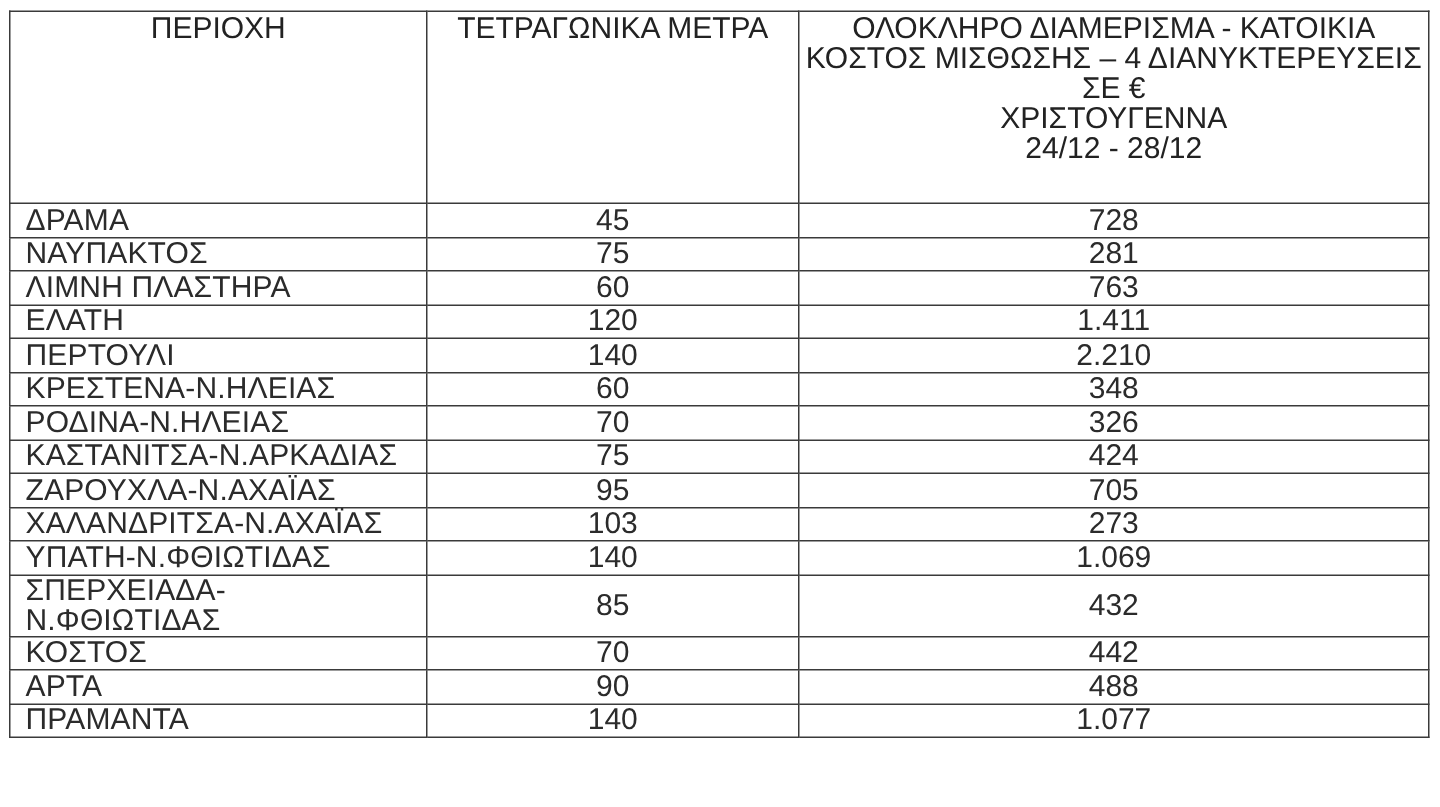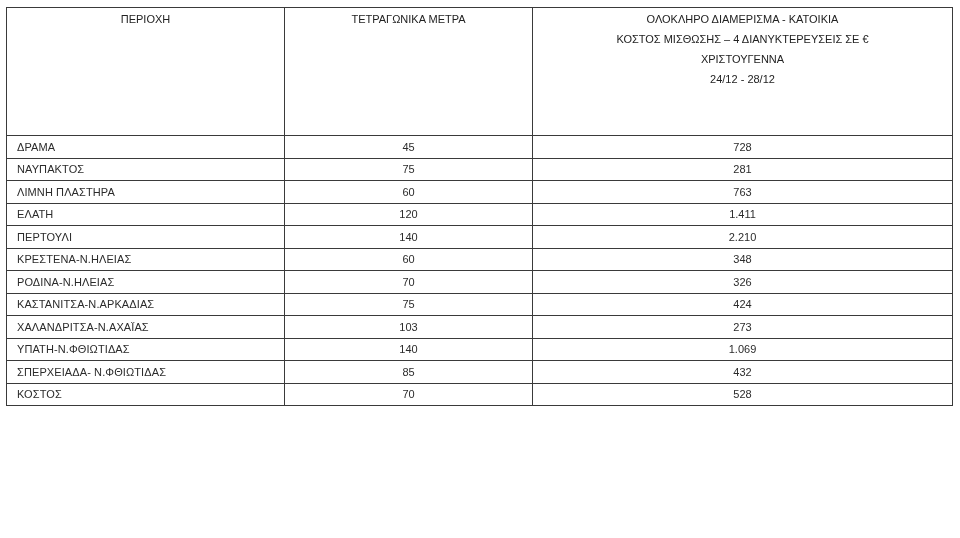--- a/index.html
+++ b/index.html
@@ -22,21 +22,21 @@
     }
     table.rent-table {
       border-collapse: collapse;
       width: 946px;
       table-layout: fixed;
     }
     table.rent-table th,
     table.rent-table td {
       border: 1px solid #3a3a3a;
       padding: 0;
-      font-size: 11px;
+      font-size: 20px;
       line-height: 20px;
       font-weight: normal;
     }
     col.c1 { width: 278px; }
     col.c2 { width: 248px; }
     col.c3 { width: 420px; }
     thead th {
       height: 126px;
       vertical-align: top;
       text-align: center;
@@ -121,34 +121,49 @@
         <td class="region">ΡΟΔΙΝΑ-Ν.ΗΛΕΙΑΣ</td>
         <td class="num">70</td>
         <td class="num">326</td>
       </tr>
       <tr>
         <td class="region">ΚΑΣΤΑΝΙΤΣΑ-Ν.ΑΡΚΑΔΙΑΣ</td>
         <td class="num">75</td>
         <td class="num">424</td>
       </tr>
       <tr>
+        <td class="region">ΖΑΡΟΥΧΛΑ-Ν.ΑΧΑΪΑΣ</td>
+        <td class="num">95</td>
+        <td class="num">705</td>
+      </tr>
+      <tr>
         <td class="region">ΧΑΛΑΝΔΡΙΤΣΑ-Ν.ΑΧΑΪΑΣ</td>
         <td class="num">103</td>
         <td class="num">273</td>
       </tr>
       <tr>
         <td class="region">ΥΠΑΤΗ-Ν.ΦΘΙΩΤΙΔΑΣ</td>
         <td class="num">140</td>
         <td class="num">1.069</td>
       </tr>
       <tr>
         <td class="region">ΣΠΕΡΧΕΙΑΔΑ- Ν.ΦΘΙΩΤΙΔΑΣ</td>
         <td class="num">85</td>
         <td class="num">432</td>
       </tr>
       <tr>
         <td class="region">ΚΟΣΤΟΣ</td>
         <td class="num">70</td>
-        <td class="num">528</td>
+        <td class="num">442</td>
+      </tr>
+      <tr>
+        <td class="region">ΑΡΤΑ</td>
+        <td class="num">90</td>
+        <td class="num">488</td>
+      </tr>
+      <tr>
+        <td class="region">ΠΡΑΜΑΝΤΑ</td>
+        <td class="num">140</td>
+        <td class="num">1.077</td>
       </tr>
     </tbody>
   </table>
 </div>
 
 </body></html>

